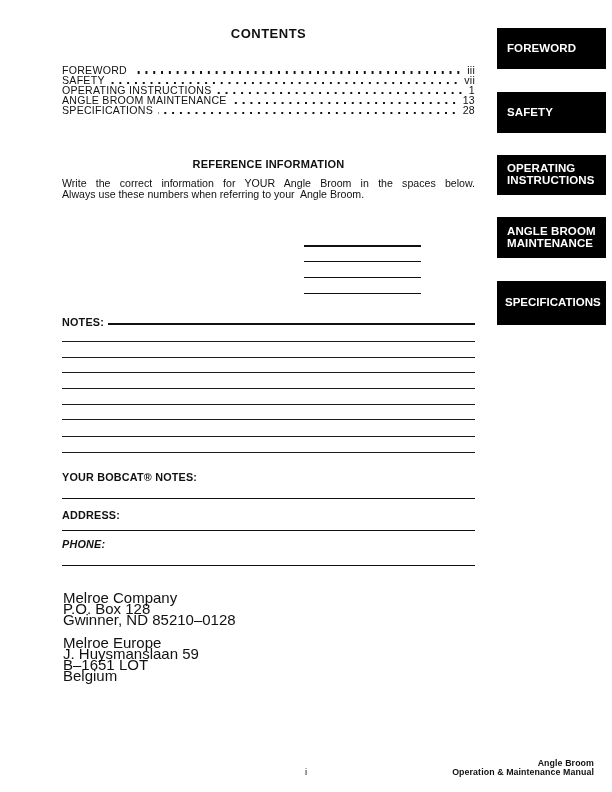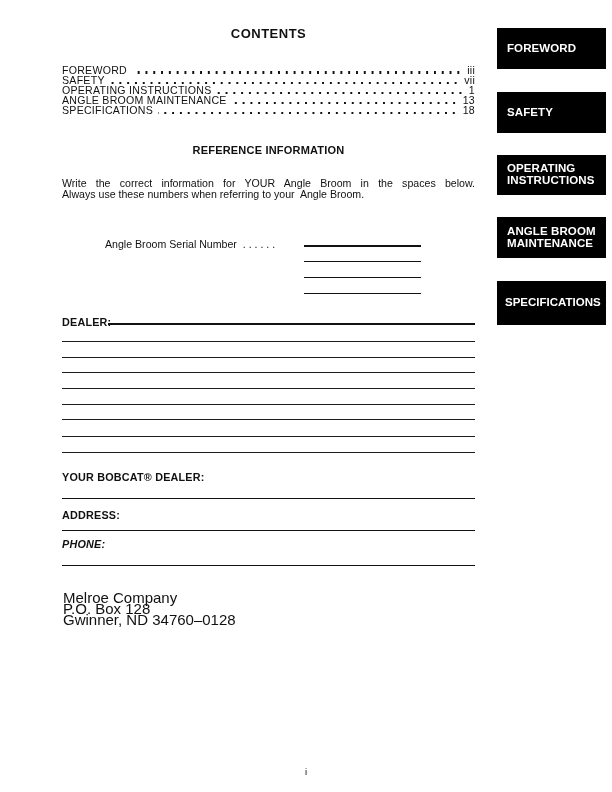--- a/index.html
+++ b/index.html
@@ -35,21 +35,21 @@
     height: 2.4px; margin: 0 5px 1.4px 5px;
     background-image: radial-gradient(circle, #111 1.05px, rgba(0,0,0,0) 1.3px);
     background-size: 7.8px 2.4px;
     background-repeat: repeat-x;
     background-position: right 50%;
   }
   .toc-page { white-space: nowrap; }
 
   
   .ref-heading {
-    left: 62px; top: 144px; width: 413px;
+    left: 62px; top: 158px; width: 413px;
     text-align: center;
     font-size: 11px; font-weight: bold; letter-spacing: 0.2px;
   }
   .ref-p1 {
     left: 62px; top: 177.5px; width: 413px;
     font-size: 10.6px; line-height: 11.4px;
     text-align: justify; text-align-last: justify;
   }
   .ref-p2 {
     left: 62px; top: 189px; width: 413px;
@@ -130,59 +130,68 @@
       <span class="toc-page">1</span>
     </div>
     <div class="toc-row">
       <span class="toc-label">ANGLE BROOM MAINTENANCE</span>
       <span class="toc-leader"></span>
       <span class="toc-page">13</span>
     </div>
     <div class="toc-row">
       <span class="toc-label">SPECIFICATIONS</span>
       <span class="toc-leader"></span>
-      <span class="toc-page">18</span>
+      <span class="toc-page">28</span>
     </div>
   </div>
 
   <div class="abs ref-heading">REFERENCE INFORMATION</div>
   <div class="abs ref-p2">Always use these numbers when referring to your  Angle Broom.</div>
   <div class="abs ref-p1">Write the correct information for YOUR Angle Broom in the spaces below.</div>
 
-  <div class="abs serial-label">Angle Broom Serial Number  . . . . . .</div>
   <div class="abs s-line s-line-1"></div>
   <div class="abs s-line s-line-2"></div>
   <div class="abs s-line s-line-3"></div>
   <div class="abs s-line s-line-4"></div>
 
-  <div class="abs notes-label">DEALER:</div>
+  <div class="abs notes-label">NOTES:</div>
   <div class="abs notes-lead-line"></div>
   <div class="abs n-line n-1"></div>
   <div class="abs n-line n-2"></div>
   <div class="abs n-line n-3"></div>
   <div class="abs n-line n-4"></div>
   <div class="abs n-line n-5"></div>
   <div class="abs n-line n-6"></div>
   <div class="abs n-line n-7"></div>
   <div class="abs n-line n-8"></div>
 
-  <div class="abs blk-label dealer-label">YOUR BOBCAT® DEALER:</div>
+  <div class="abs blk-label dealer-label">YOUR BOBCAT® NOTES:</div>
   <div class="abs d-line d-1"></div>
   <div class="abs blk-label address-label">ADDRESS:</div>
   <div class="abs d-line d-2"></div>
   <div class="abs blk-label phone-label">PHONE:</div>
   <div class="abs d-line d-3"></div>
 
   <div class="abs addr addr-us">
     <div>Melroe Company</div>
     <div>P.O. Box 128</div>
-    <div>Gwinner, ND 34760–0128</div>
+    <div>Gwinner, ND 85210–0128</div>
+  </div>
+  <div class="abs addr addr-eu">
+    <div>Melroe Europe</div>
+    <div>J. Huysmanslaan 59</div>
+    <div>B–1651 LOT</div>
+    <div>Belgium</div>
   </div>
 
   <div class="abs footer-i">i</div>
+  <div class="abs footer-doc">
+    <div>Angle Broom</div>
+    <div>Operation &amp; Maintenance Manual</div>
+  </div>
 
   <div class="tab tab-1">
     <span>FOREWORD</span>
   </div>
   <div class="tab tab-2">
     <span>SAFETY</span>
   </div>
   <div class="tab tab-3">
     <span>OPERATING INSTRUCTIONS</span>
   </div>

